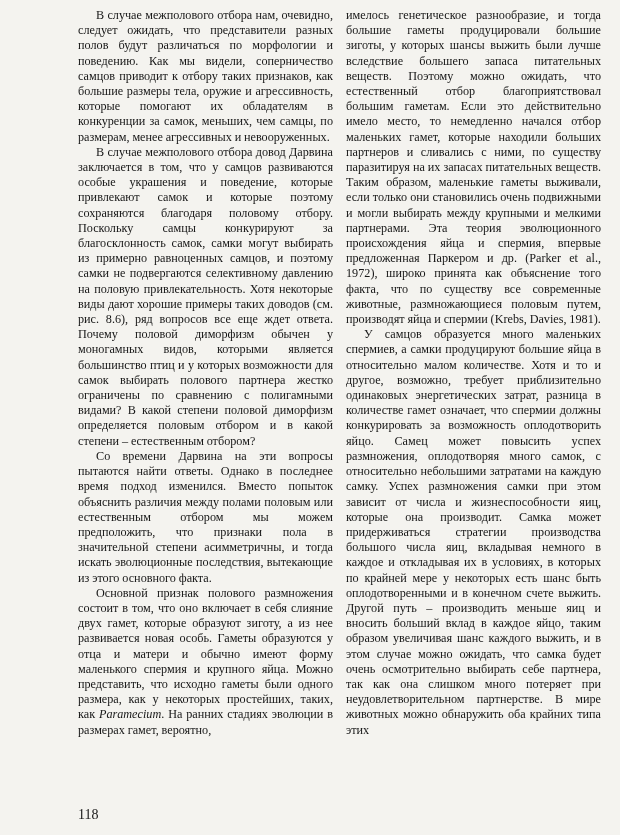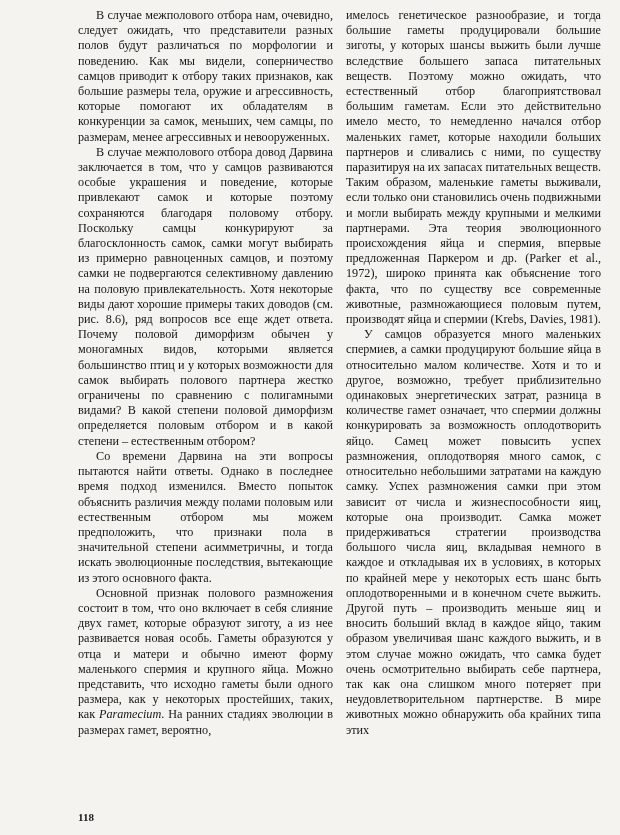--- a/index.html
+++ b/index.html
@@ -38,23 +38,22 @@
   .column p {
     margin: 0;
   }
   .indent {
     text-indent: 18px;
   }
   .page-number {
     position: absolute;
     left: 78px;
     bottom: 12px;
-    font-size: 11px;
+    font-size: 14px;
     color: #161616;
-    font-weight: bold;
   }
 </style>
 </head>
 <body>
 
 <div class="page">
   <div class="columns">
 
     <div class="column">
       <p class="indent">В случае межполового отбора нам, очевидно, следует ожидать, что представители разных полов будут различаться по морфологии и поведению. Как мы видели, соперничество самцов приводит к отбору таких признаков, как большие размеры тела, оружие и агрессивность, которые помогают их обладателям в конкуренции за самок, меньших, чем самцы, по размерам, менее агрессивных и невооруженных.</p>

